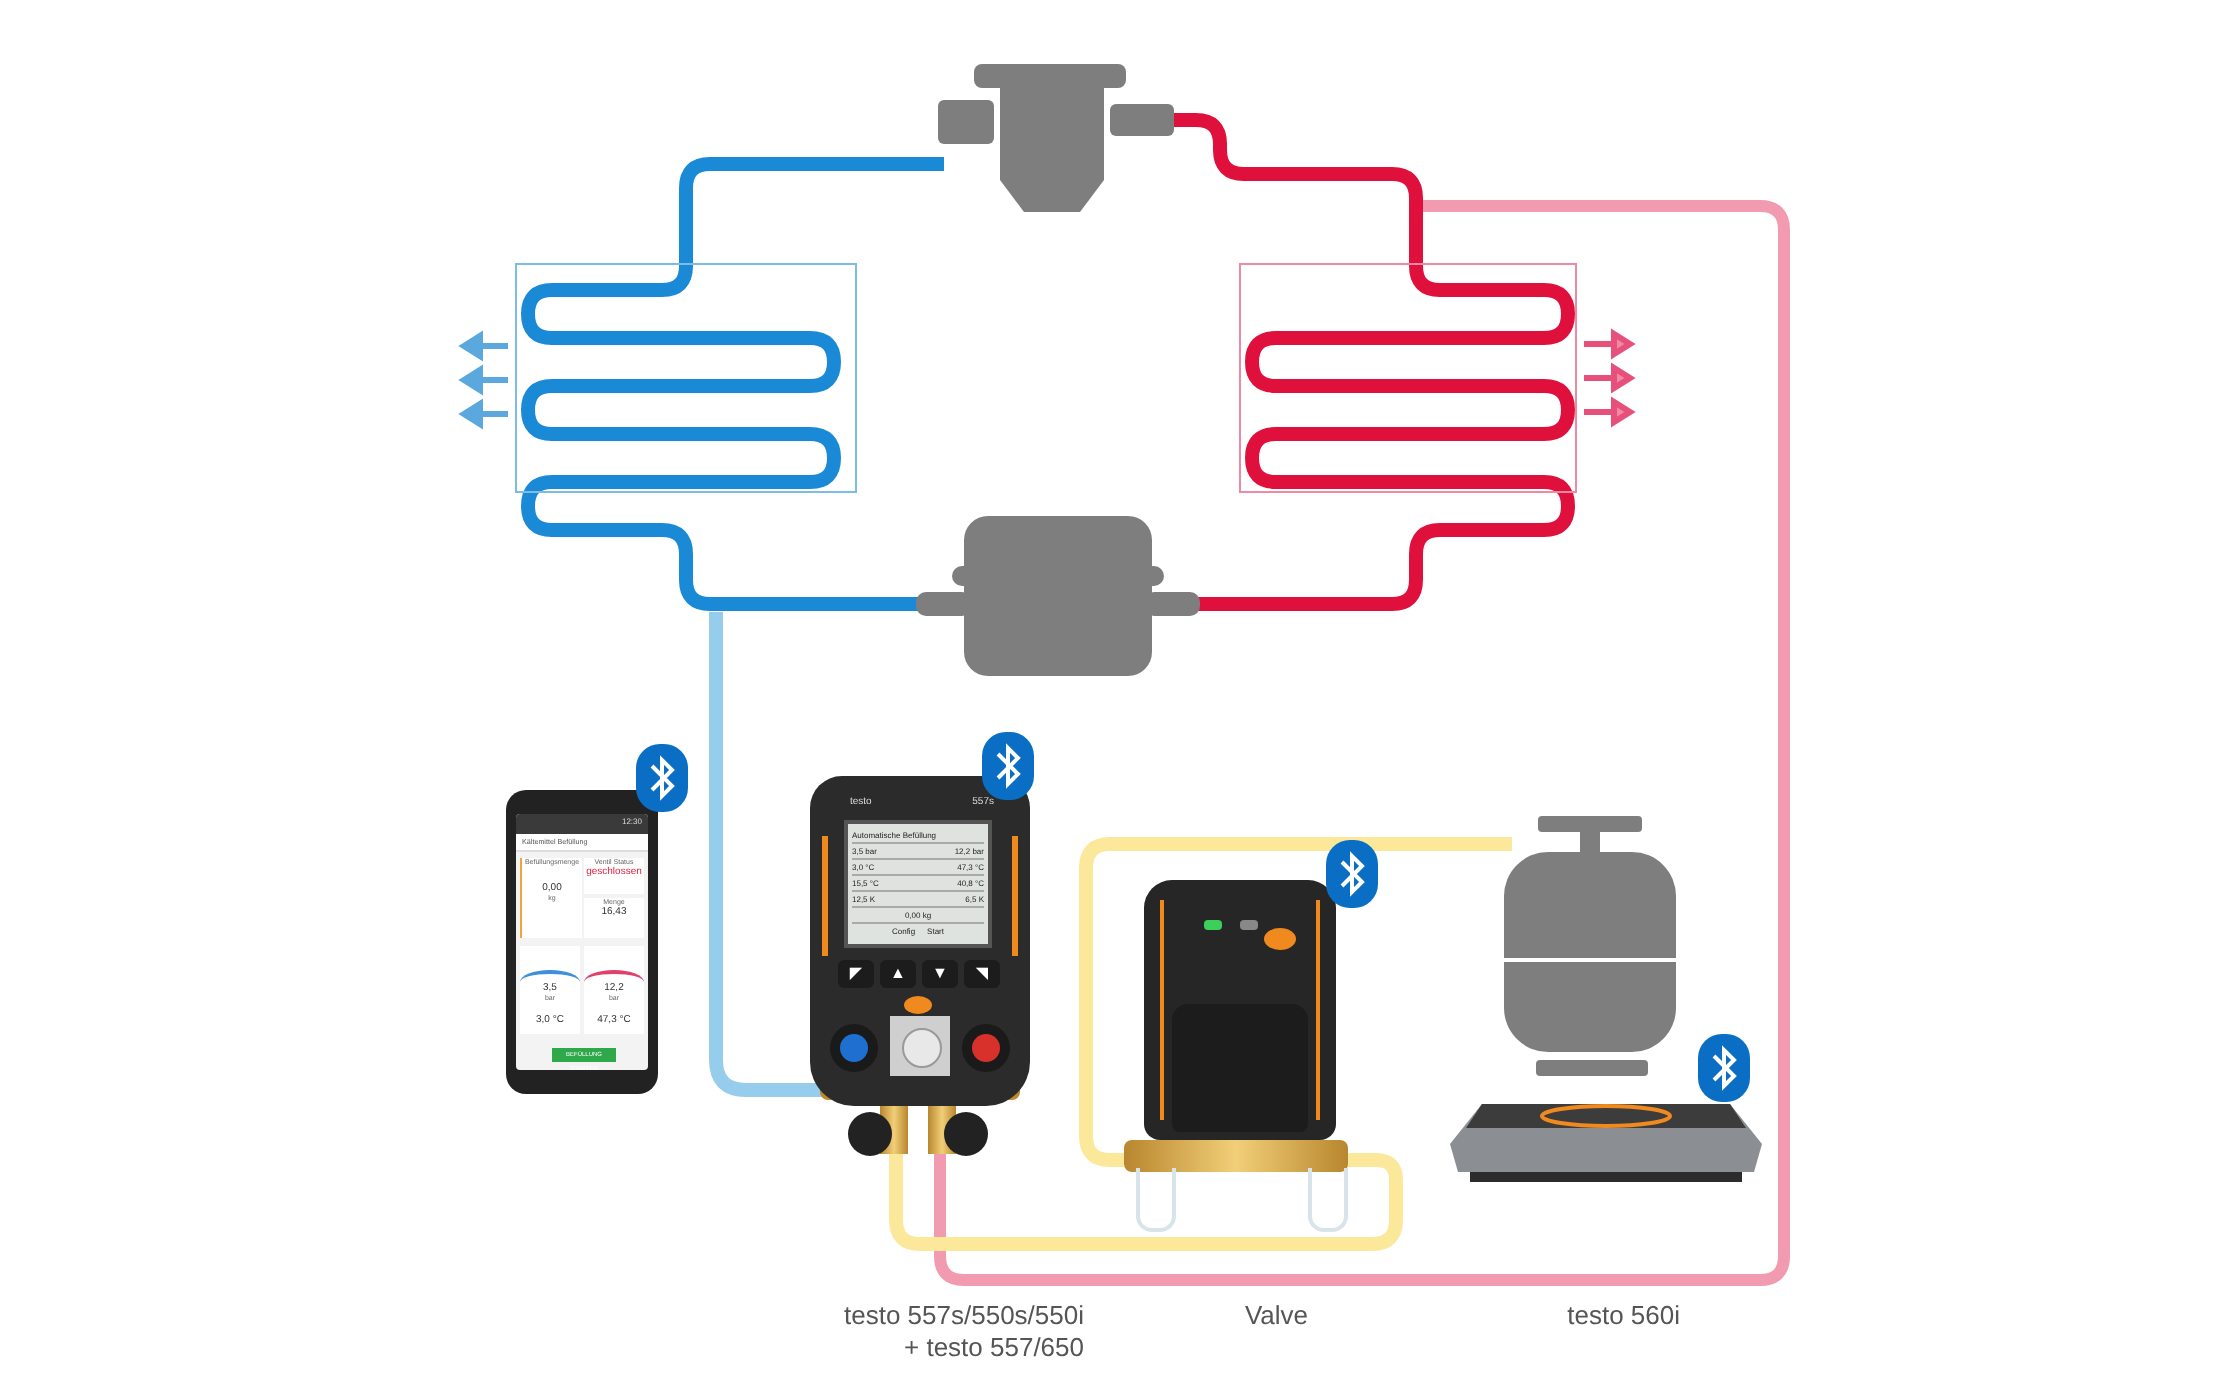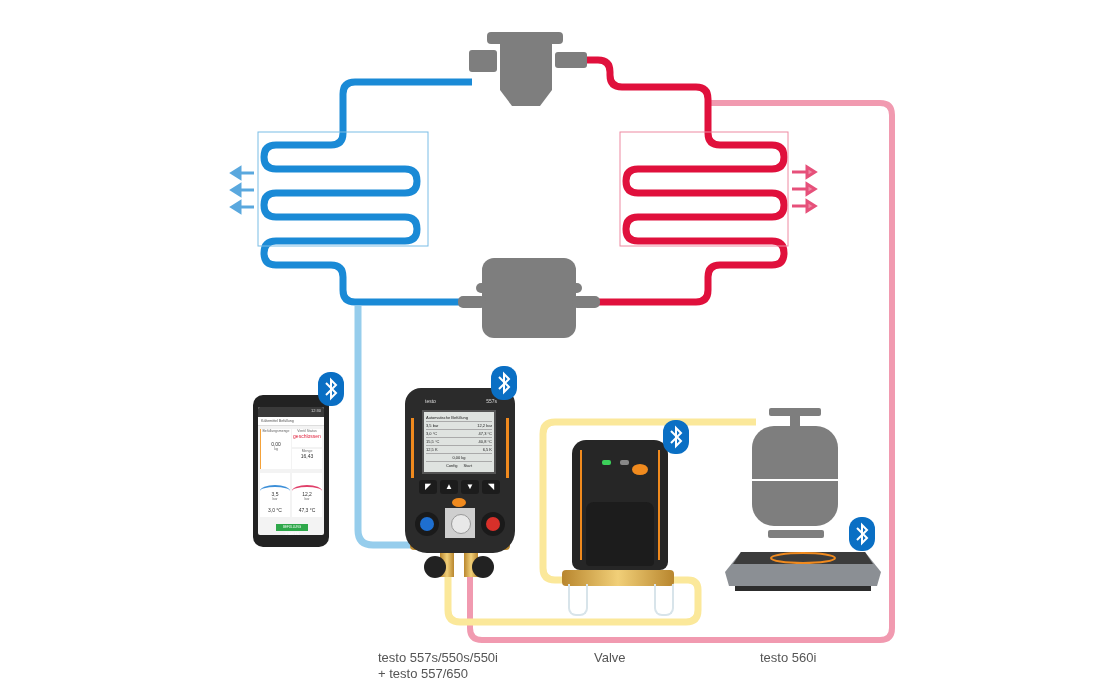--- a/index.html
+++ b/index.html
@@ -1,18 +1,18 @@
 <!DOCTYPE html>
 <html><head>
 <meta charset="utf-8">
 <style>
   html,body{margin:0;padding:0;background:#fff;}
   body{width:1120px;height:700px;position:relative;overflow:hidden;font-family:"Liberation Sans",sans-serif;}
   svg.main{position:absolute;left:0;top:0;}
-  .label{position:absolute;font-size:13px;color:#555;text-align:left;line-height:16px;}
+  .label{position:absolute;font-size:13px;color:#555;text-align:right;line-height:16px;}
   .bt{position:absolute;width:26px;height:34px;}
   .phone{position:absolute;left:253px;top:395px;width:76px;height:152px;background:#222;border-radius:10px;}
   .phone .scr{position:absolute;left:5px;top:12px;width:66px;height:128px;background:#f3f3f3;border-radius:2px;overflow:hidden;}
   .phone .bar{height:10px;background:#3a3a3a;color:#ddd;font-size:4px;padding:1px 3px;box-sizing:border-box;}
   .phone .appbar{height:9px;background:#fff;color:#555;font-size:3.6px;padding:2px 3px;box-sizing:border-box;border-bottom:1px solid #ddd;}
   .phone .card{position:absolute;background:#fff;font-size:3.5px;color:#666;text-align:center;}
   .phone .big{font-size:5px;color:#333;}
   .phone .red{color:#e0203c;font-size:5px;}
   .phone .btn{position:absolute;left:18px;top:117px;width:32px;height:7px;background:#2ea84a;color:#fff;font-size:3px;text-align:center;line-height:7px;}
   .gauge{position:absolute;left:405px;top:388px;width:110px;height:165px;background:#2b2b2b;border-radius:16px 16px 22px 22px;}

